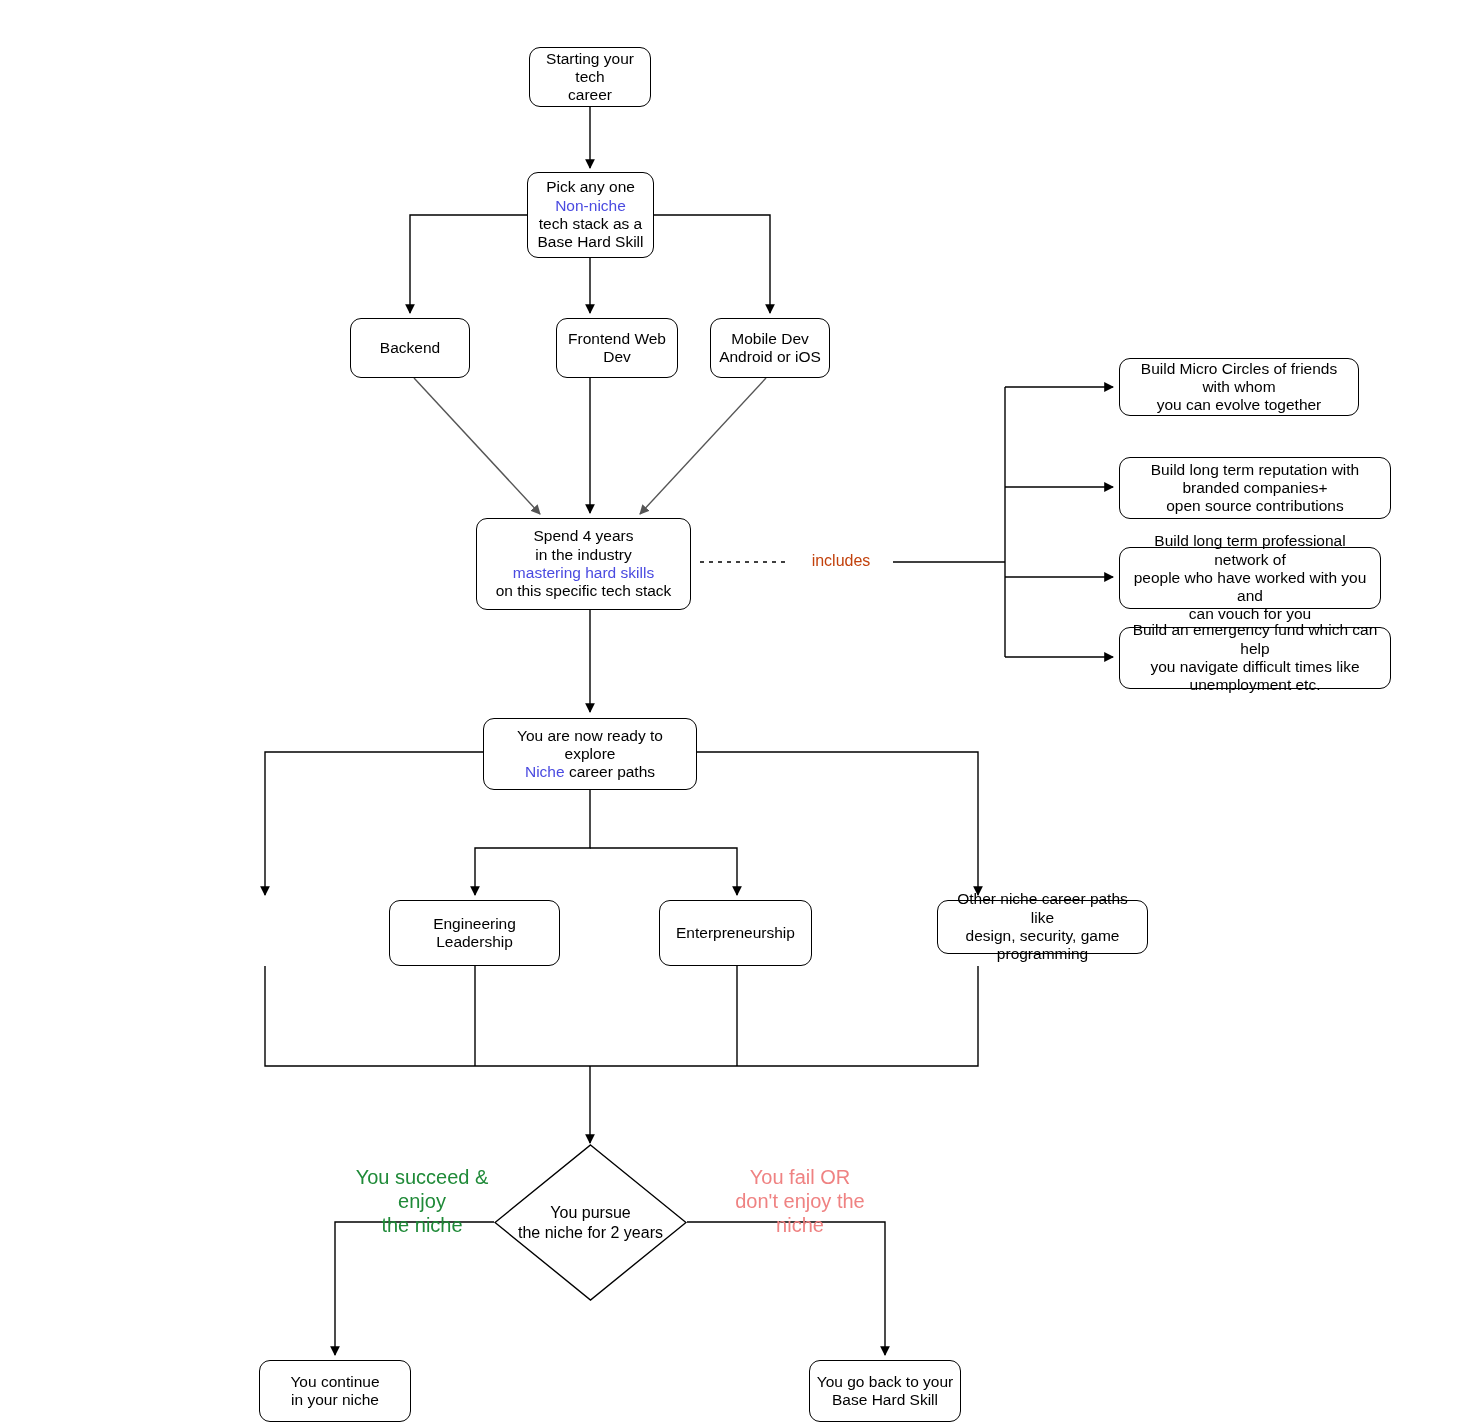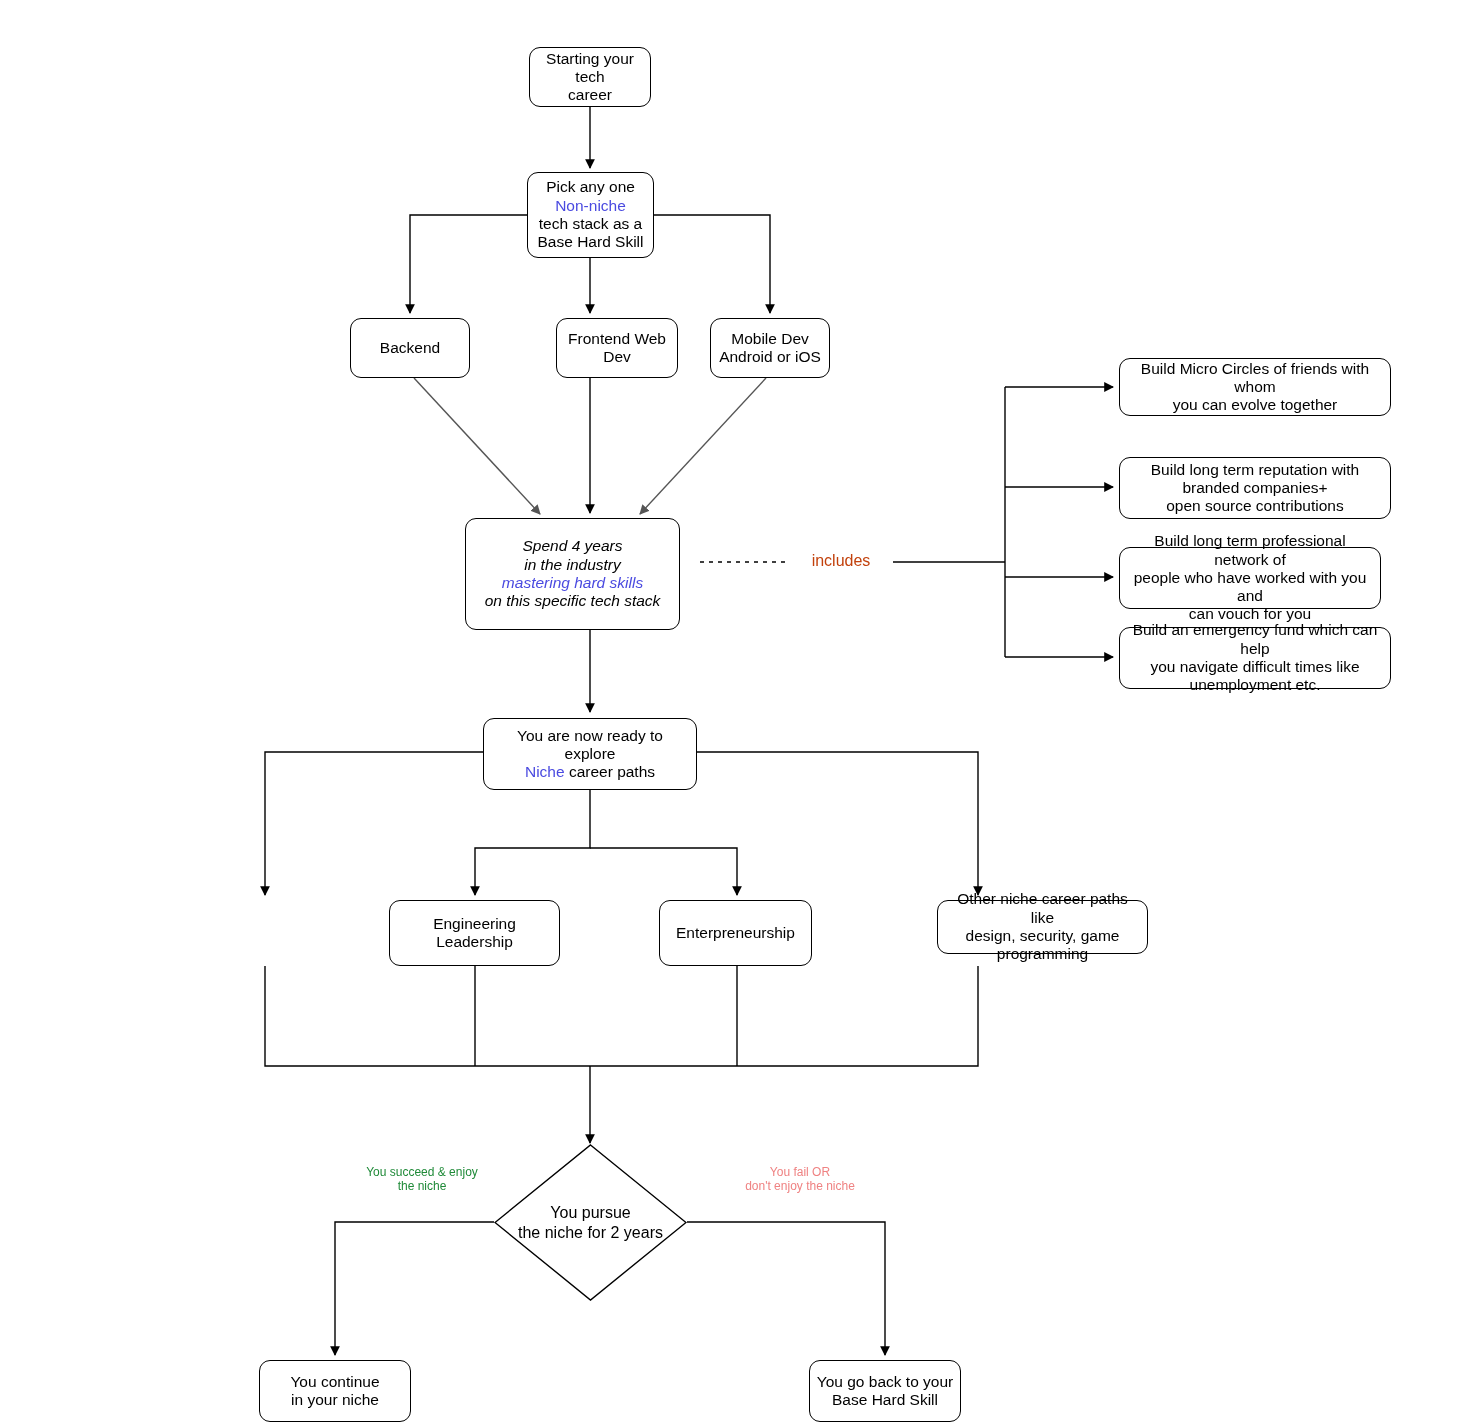--- a/index.html
+++ b/index.html
@@ -57,21 +57,21 @@
     position: relative;
     z-index: 2;
     text-align: center;
     font-size: 16px;
     line-height: 1.22;
     color: #000000;
   }
   .edge-label {
     position: absolute;
     text-align: center;
-    font-size: 12px;
+    font-size: 20px;
     line-height: 1.2;
     color: #000000;
     white-space: pre-line;
   }
   .label-success { color: #1f8a38; }
   .label-fail { color: #ef8282; }
   .label-includes { color: #c2410c; font-size: 16px; }
 </style>
 </head>
 <body>
@@ -163,32 +163,32 @@
     <div class="txt">Frontend Web Dev</div>
   </div>
 
   <div class="node" style="left:710px; top:318px; width:120px; height:60px;">
     <div class="txt">
       <span>Mobile Dev</span><br>
       <span>Android or iOS</span>
     </div>
   </div>
 
-  <div class="node" style="left:465px; top:518px; width:215px; height:112px;font-style:italic;">
+  <div class="node" style="left:476px; top:518px; width:215px; height:92px;">
     <div class="txt">
       <span>Spend 4 years</span><br>
       <span>in the industry</span><br>
       <span class="accent">mastering hard skills</span><br>
       <span>on this specific tech stack</span>
     </div>
   </div>
 
   <div class="edge-label label-includes" style="left:790px; top:551px; width:102px;">includes</div>
 
-  <div class="node" style="left:1119px; top:358px; width:272px; height:58px;">
+  <div class="node" style="left:1119px; top:358px; width:240px; height:58px;">
     <div class="txt">
       <span>Build Micro Circles of friends with whom</span><br>
       <span>you can evolve together</span>
     </div>
   </div>
 
   <div class="node" style="left:1119px; top:457px; width:272px; height:62px;">
     <div class="txt">
       <span>Build long term reputation with</span><br>
       <span>branded companies+</span><br>

